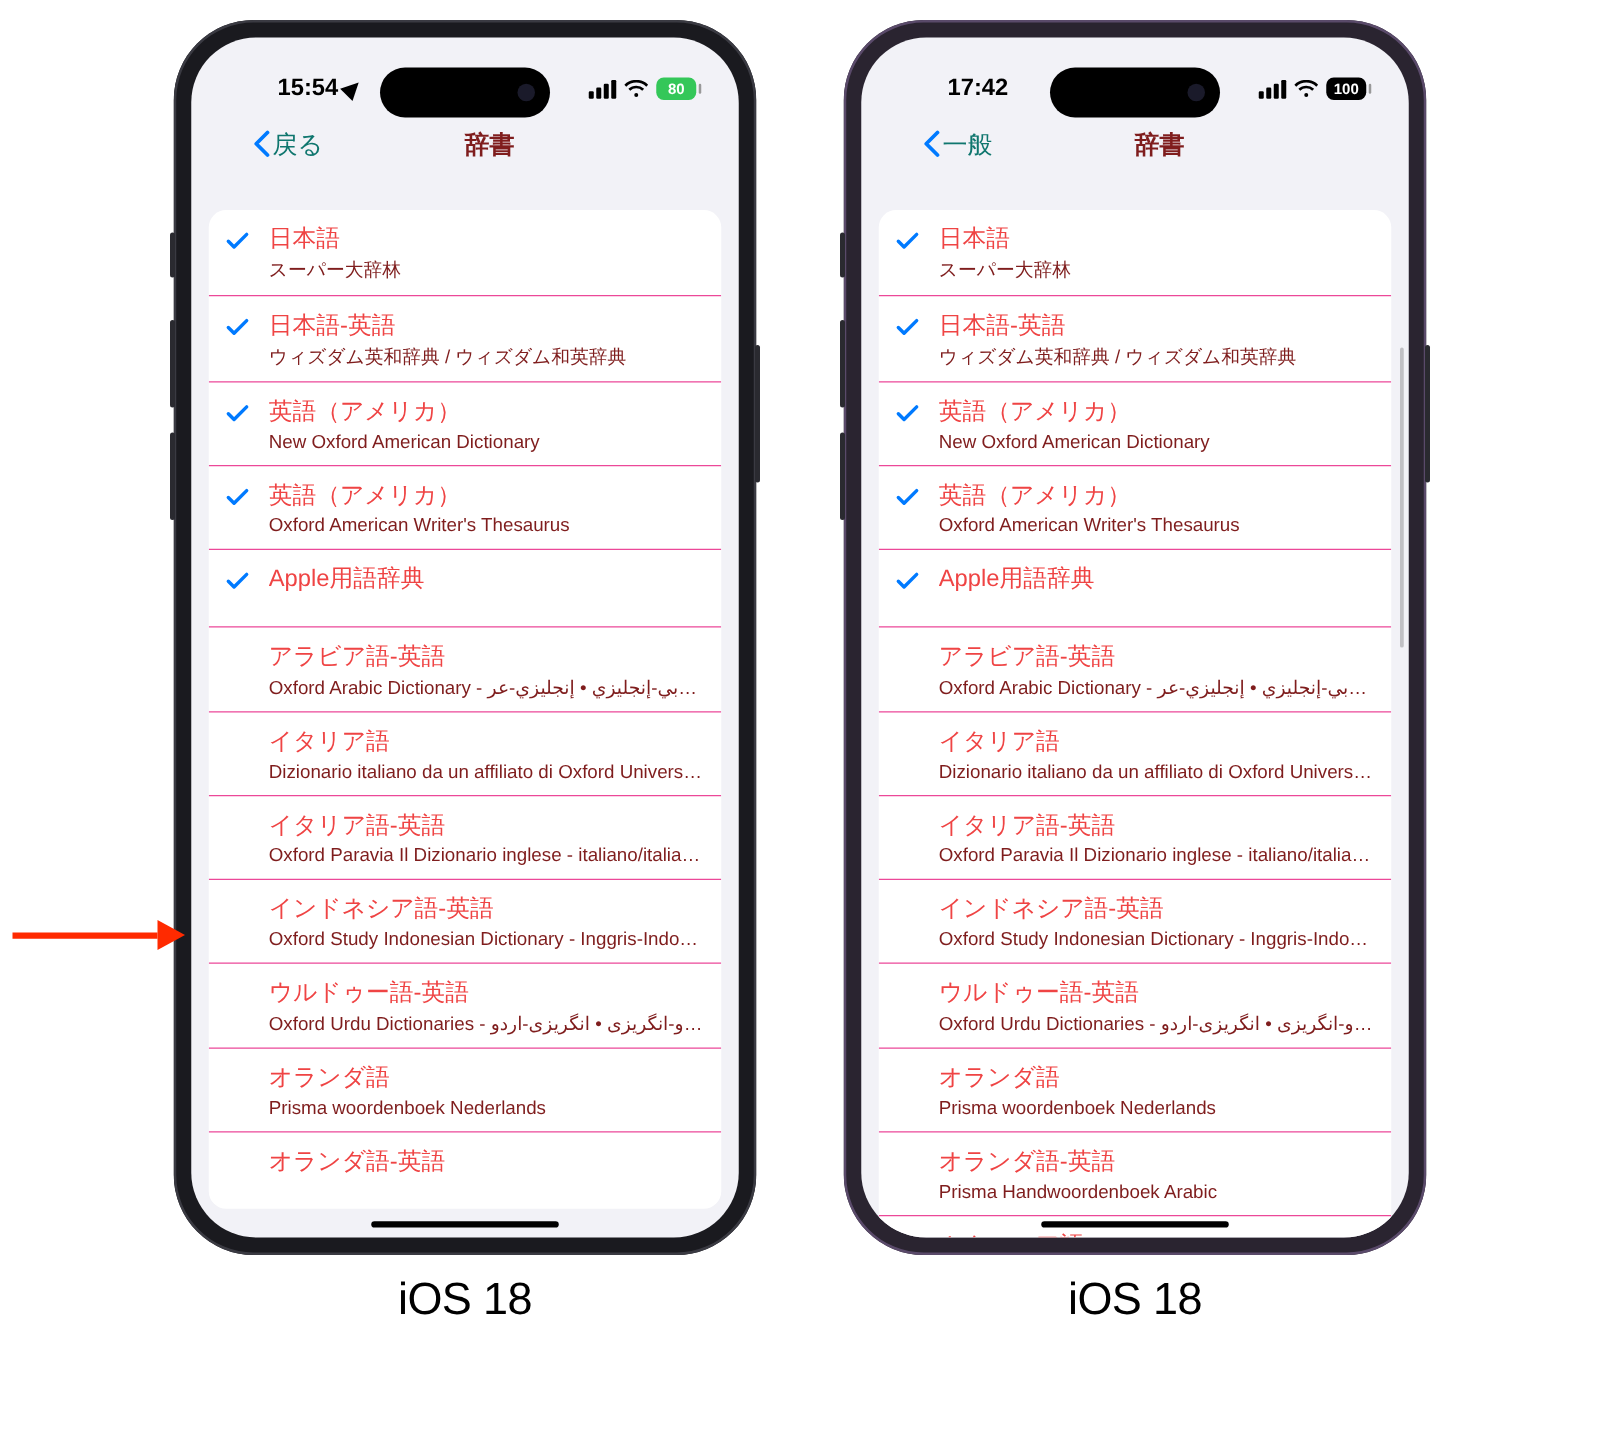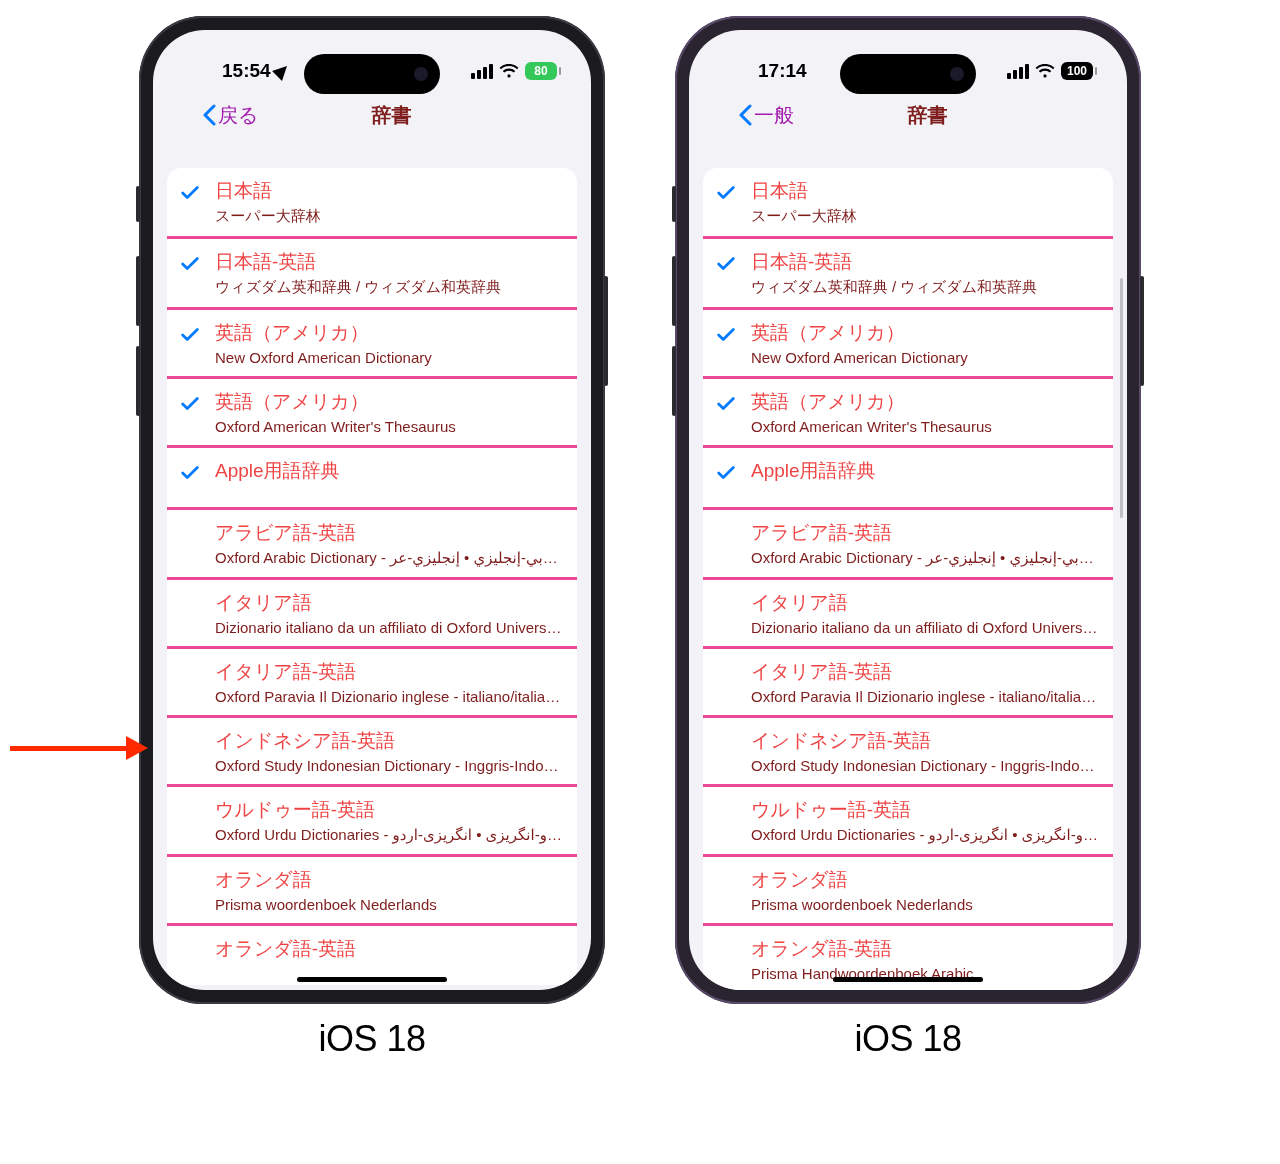--- a/index.html
+++ b/index.html
@@ -120,21 +120,21 @@
     align-items:center;
     justify-content:center;
     position:relative;
     padding: 0 16px;
   }
   .nav-back {
     position:absolute;
     left: 10px;
     display:flex;
     align-items:center;
-    color:#a21caf;
+    color:#0f766e;
     font-size:20px;
     gap:2px;
   }
   .nav-back svg { display:block; }
   .nav-title {
     font-size:20px;
     font-weight:600;
     color:#7f1d1d;
   }
 
@@ -175,21 +175,21 @@
   .row .sub {
     font-size: 15px;
     color:#7f1d1d;
     white-space: nowrap;
     overflow:hidden;
     text-overflow:ellipsis;
   }
   
   .list .row:first-child { margin-left:0; padding-left:12px; }
   .list .row:not(:first-child) {
-    border-top: 3px solid #ec4899;
+    border-top: 1px solid #ec4899;
   }
   .list .row:not(:first-child) {
     margin-left: 0;
     padding-left: 12px;
   }
 
   .scroll-ind {
     position:absolute;
     right: 4px;
     top: 140px;
@@ -406,21 +406,21 @@
     <div class="phone purple">
       <div class="side-btn side-left-1"></div>
       <div class="side-btn side-left-2"></div>
       <div class="side-btn side-left-3"></div>
       <div class="side-btn side-right"></div>
       <div class="screen">
         <div class="notch"></div>
 
         <div class="statusbar">
           <div class="sb-left">
-            <span>17:14</span>
+            <span>17:42</span>
           </div>
           <div class="sb-right">
             <span class="sig">
                 <span></span>
                 <span></span>
                 <span></span>
                 <span></span>
               </span>
             <span class="wifi">
               <svg width="20" height="15" viewBox="0 0 20 15">

